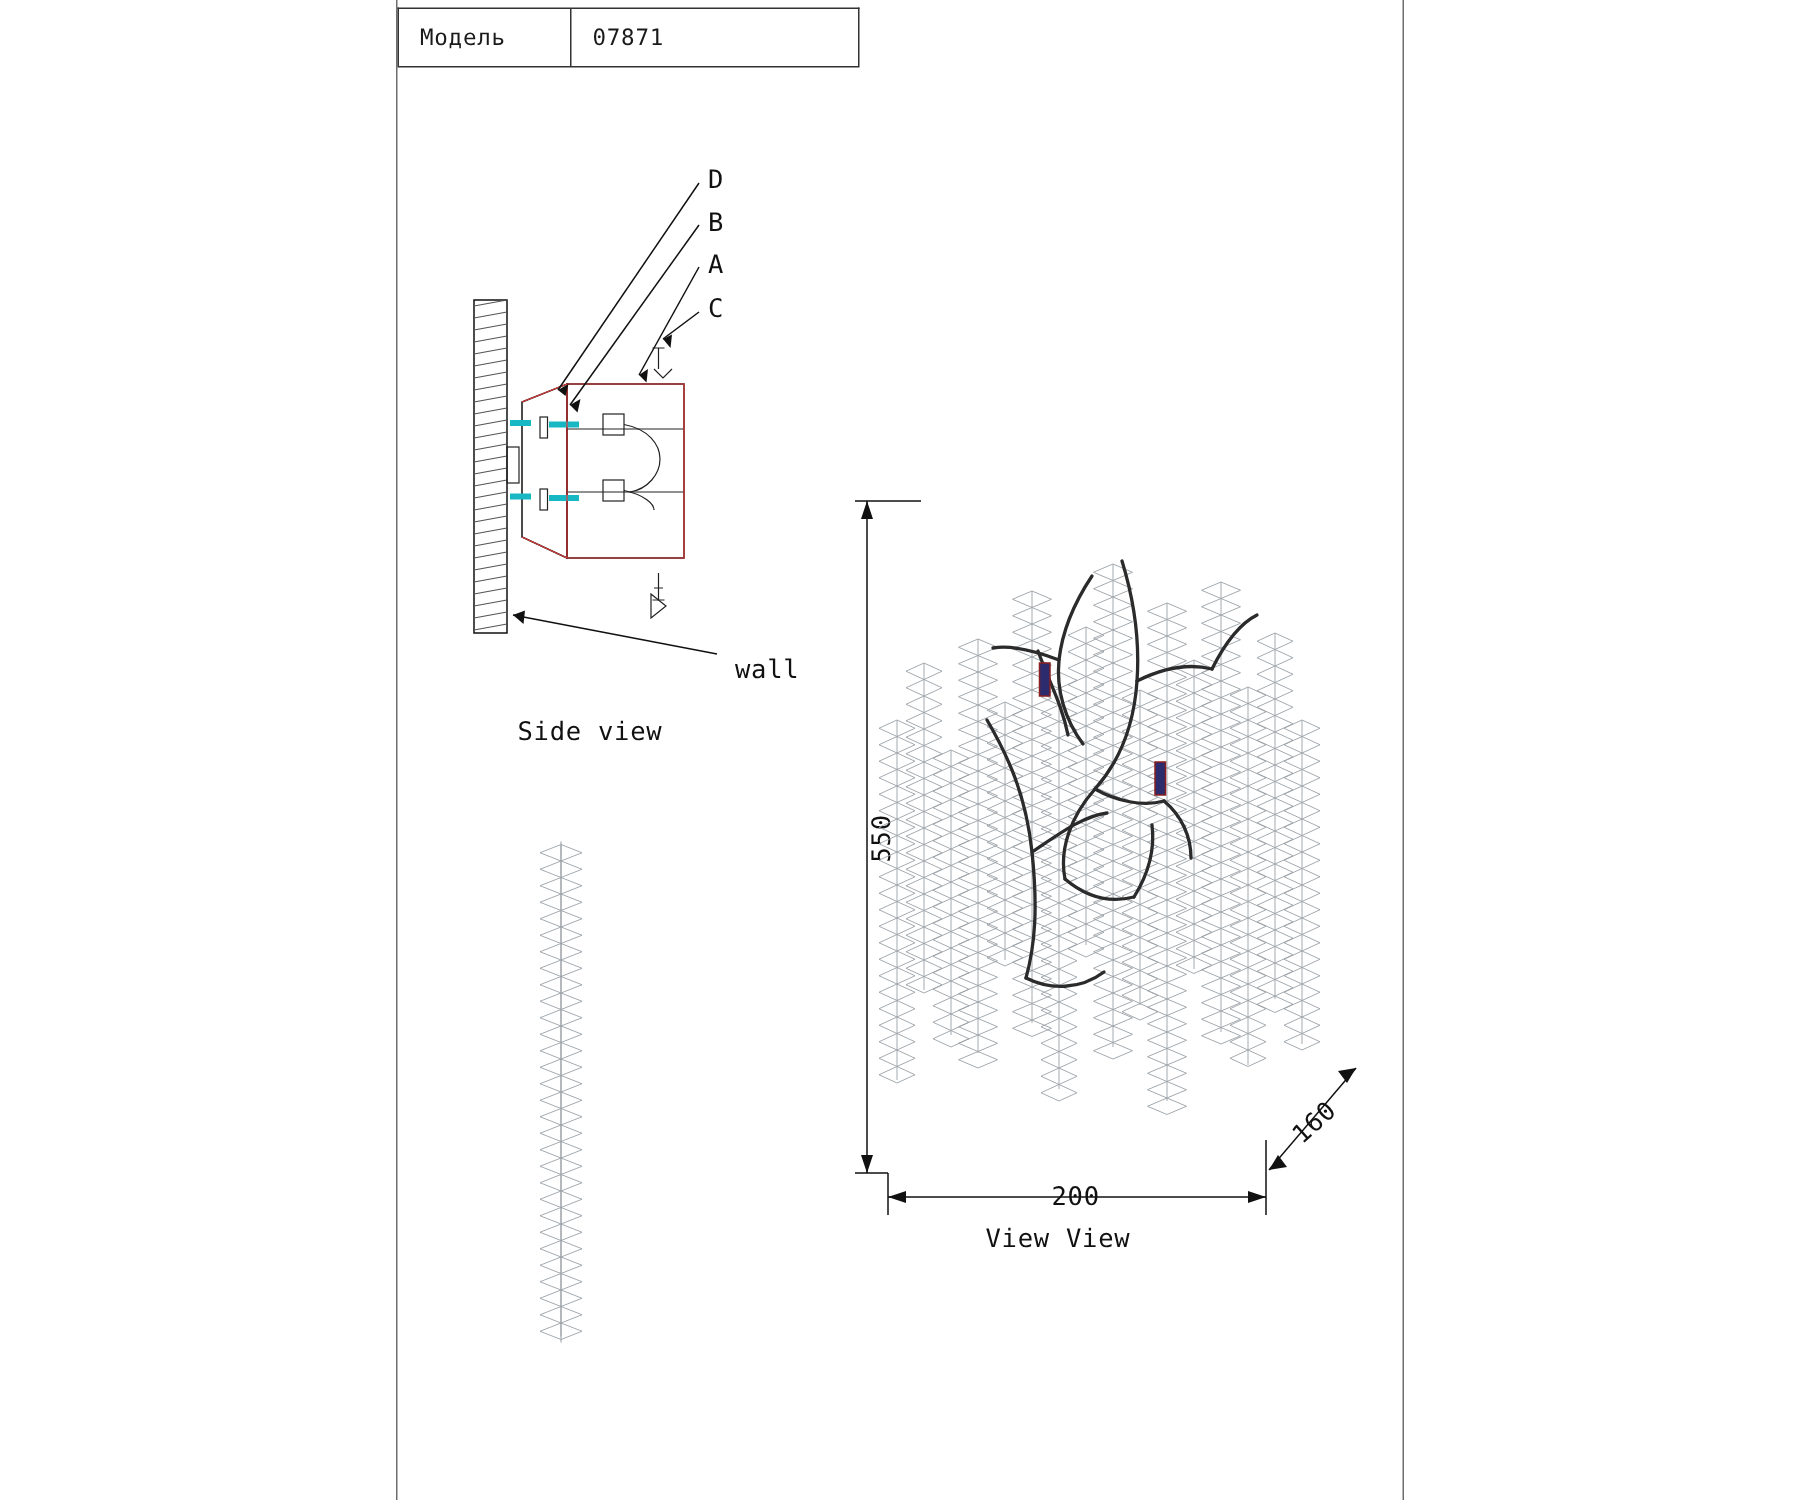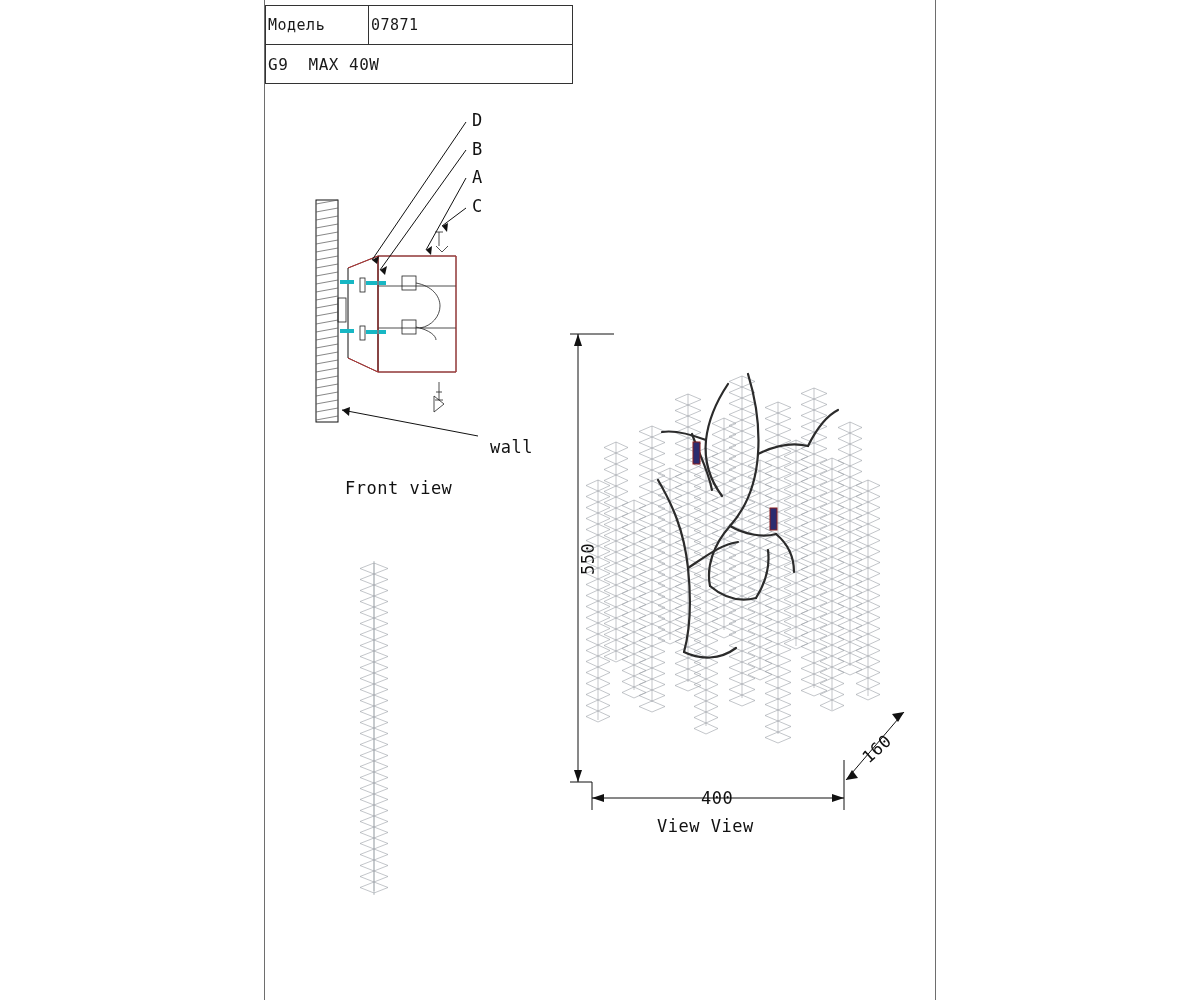--- a/index.html
+++ b/index.html
@@ -43,21 +43,21 @@
     box-sizing: border-box;
   }
   .tb-row {
     display: flex;
     border-bottom: 1px solid #333;
     height: 38px;
   }
   .tb-cell {
     display: flex;
     align-items: center;
-    padding-left: 2px;
+    padding-left: 14px;
     font-size: 15px;
     letter-spacing: 0.5px;
     white-space: pre;
   }
   .tb-cell.label {
     width: 100px;
     border-right: 1px solid #333;
   }
   .tb-cell.value {
     flex: 1;
@@ -96,23 +96,20 @@
 <body>
 
 <div id="sheet">
 
   <div class="page-border"></div>
 
   <div class="title-block">
     <div class="tb-row">
       <div class="tb-cell label">Модель</div>
       <div class="tb-cell value">07871</div>
-    </div>
-    <div class="tb-row single">
-      <div class="tb-cell">G9  MAX 40W</div>
     </div>
   </div>
 
   <svg width="600" height="420" style="position:absolute;left:280px;top:100px;">
 
     <g>
       <rect x="36" y="100" width="22" height="222" fill="none" class="ln"></rect>
       <g class="hatch">
         <line x1="36" y1="104" x2="58" y2="100"></line>
           <line x1="36" y1="112" x2="58" y2="108"></line>
@@ -194,21 +191,21 @@
       <path class="ln" d="M 198 336 L 62 310"></path>
       <polygon points="62,310 70,307 69,316" fill="#111"></polygon>
     </g>
   </svg>
 
   <div class="lbl" style="left:472px;top:110px;">D</div>
   <div class="lbl" style="left:472px;top:139px;">B</div>
   <div class="lbl" style="left:472px;top:167px;">A</div>
   <div class="lbl" style="left:472px;top:196px;">C</div>
   <div class="lbl" style="left:490px;top:437px;">wall</div>
-  <div class="lbl" style="left:345px;top:478px;">Front view</div>
+  <div class="lbl" style="left:345px;top:478px;">Side view</div>
 
   <svg width="120" height="360" style="position:absolute;left:330px;top:555px;">
     <g class="ln-crystal">
       <line x1="44" y1="6" x2="44" y2="340"></line>
 
     </g>
     <g class="ln-crystal">
 
       <g id="rod-a"></g>
     </g>
@@ -266,21 +263,21 @@
     </g>
 
     <g>
       <line class="ln" x1="276" y1="460" x2="334" y2="392"></line>
       <polygon points="276,460 288,458 282,450" fill="#111"></polygon>
       <polygon points="334,392 322,394 328,402" fill="#111"></polygon>
     </g>
   </svg>
 
   <div class="lbl vert" style="left:578px;top:575px;">550</div>
-  <div class="lbl" style="left:701px;top:788px;">400</div>
+  <div class="lbl" style="left:701px;top:788px;">200</div>
   <div class="lbl rot-160" style="left:858px;top:752px;">160</div>
   <div class="lbl" style="left:657px;top:816px;">View View</div>
 
   <svg width="400" height="470" style="position:absolute;left:580px;top:330px;">
     <g id="cluster" class="ln-crystal">
         <path d="M 6 155.5 L 18 150 L 30 155.5 L 18 161 Z" fill="none" stroke="#9aa0a6" stroke-width="0.6"></path>
         <path d="M 6 166.5 L 18 161 L 30 166.5 L 18 172 Z" fill="none" stroke="#9aa0a6" stroke-width="0.6"></path>
         <path d="M 6 177.5 L 18 172 L 30 177.5 L 18 183 Z" fill="none" stroke="#9aa0a6" stroke-width="0.6"></path>
         <path d="M 6 188.5 L 18 183 L 30 188.5 L 18 194 Z" fill="none" stroke="#9aa0a6" stroke-width="0.6"></path>
         <path d="M 6 199.5 L 18 194 L 30 199.5 L 18 205 Z" fill="none" stroke="#9aa0a6" stroke-width="0.6"></path>

